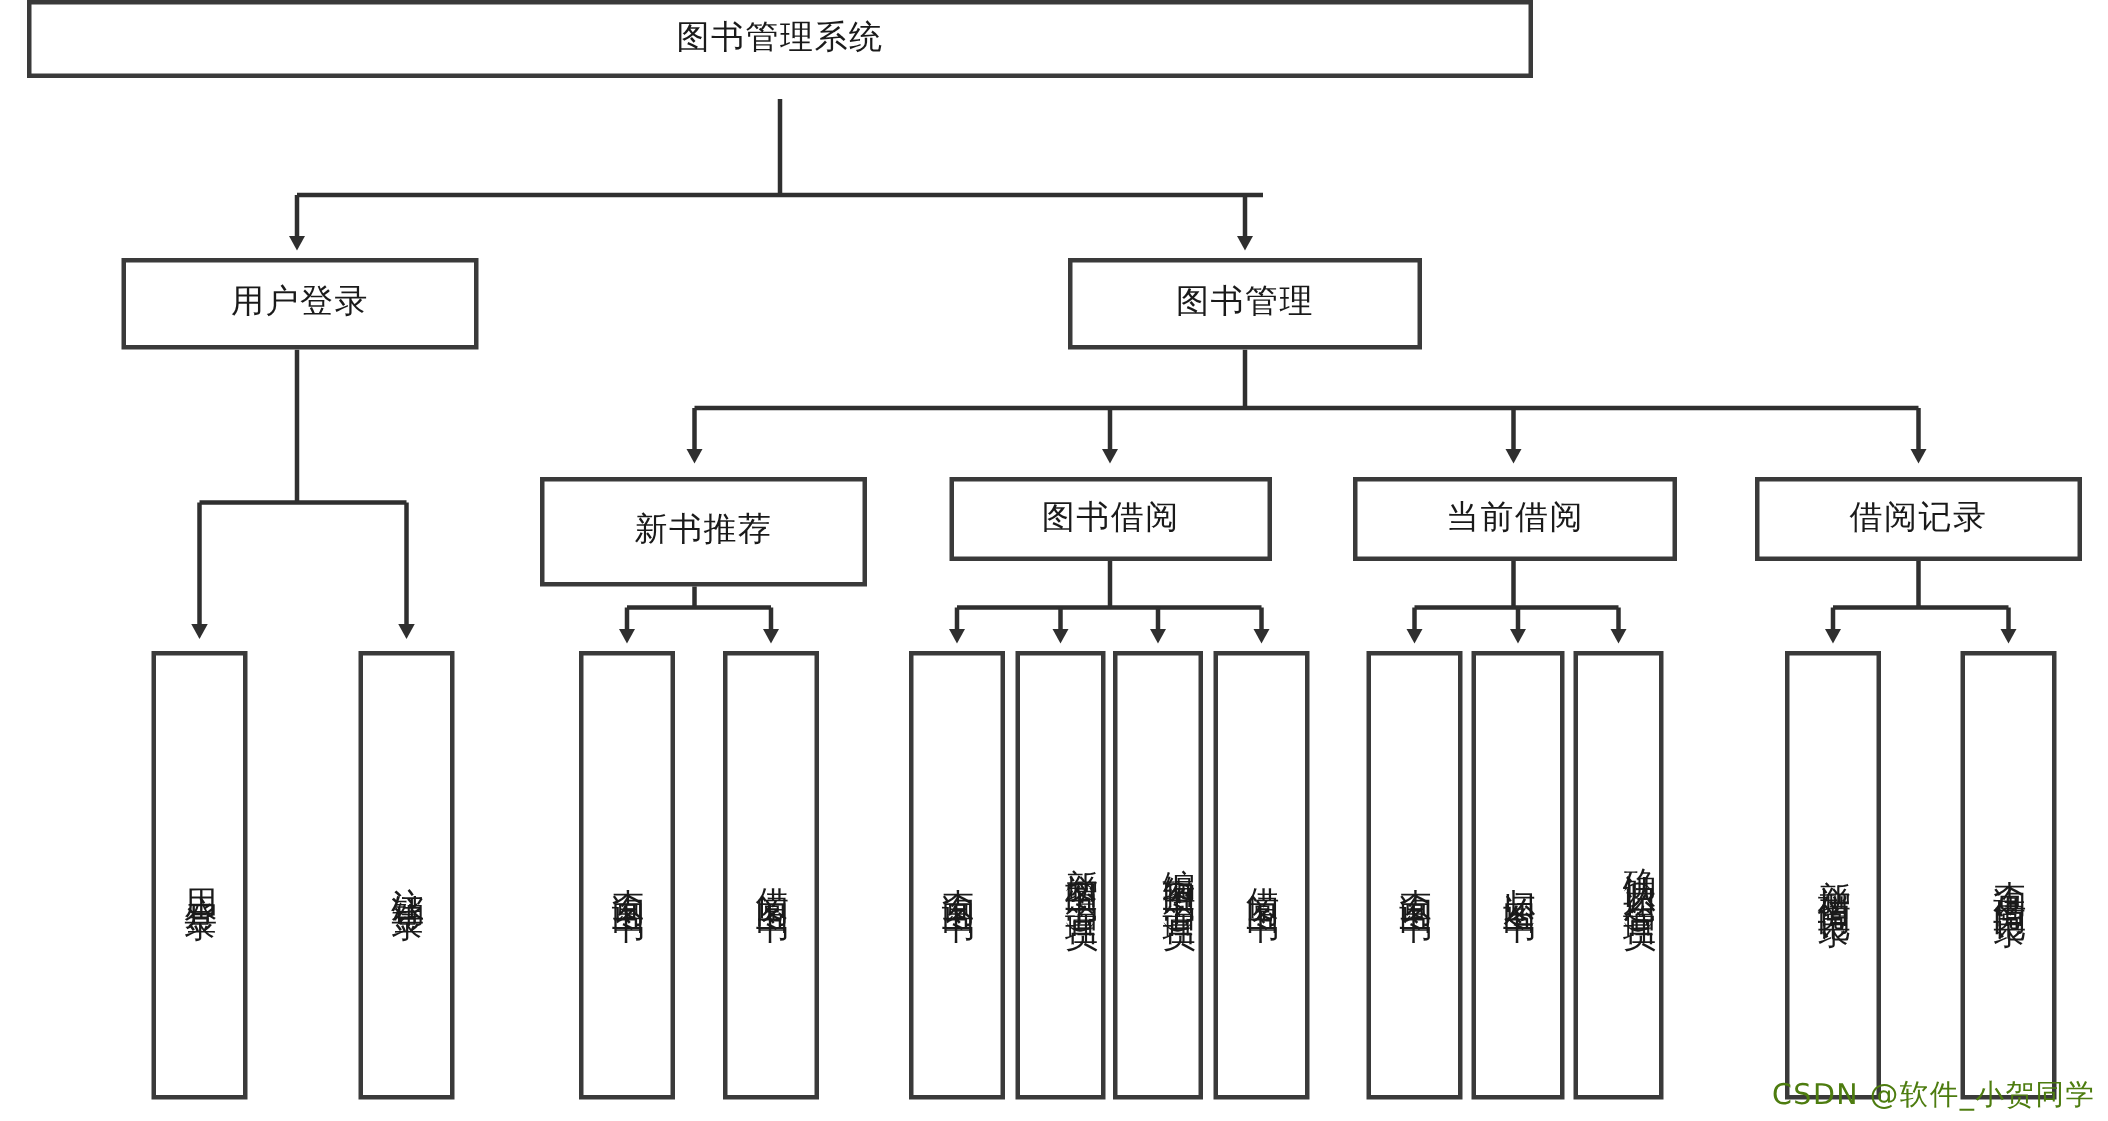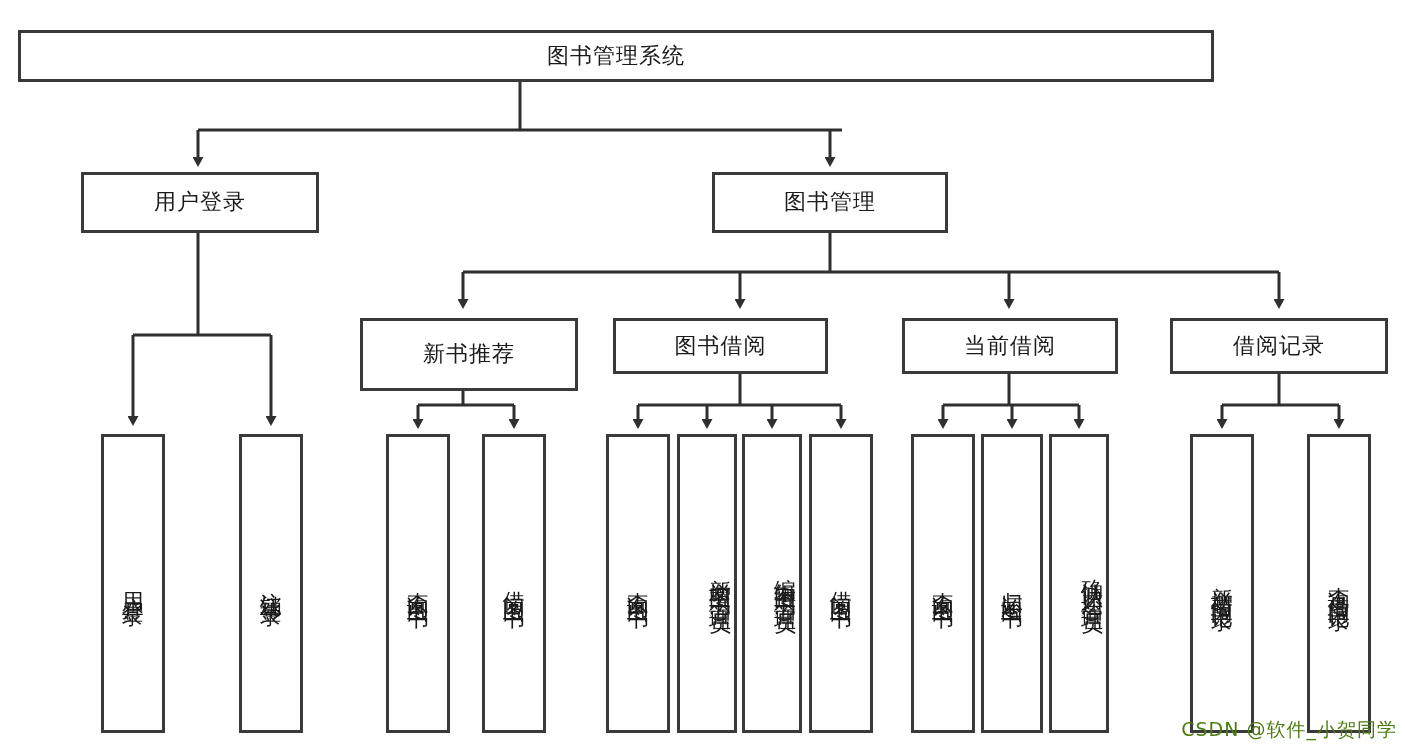--- a/index.html
+++ b/index.html
@@ -113,35 +113,35 @@
       <path d="M1012,405 L1012,420" marker-end="url(#arw)"></path>
       <path d="M1079,405 L1079,420" marker-end="url(#arw)"></path>
 
       <path d="M1279,374 L1279,405"></path>
       <path d="M1222,405 L1339,405"></path>
       <path d="M1222,405 L1222,420" marker-end="url(#arw)"></path>
       <path d="M1339,405 L1339,420" marker-end="url(#arw)"></path>
     </g>
   </svg>
 
-  <div class="node horiz" style="left:18px; top:30px; width:1196px; height:52px;">
+  <div class="node horiz" style="left:18px; top:0; width:1004px; height:52px;">
     <span>图书管理系统</span>
   </div>
 
   <div class="node horiz" style="left:81px; top:172px; width:238px; height:61px;">
     <span>用户登录</span>
   </div>
   <div class="node horiz" style="left:712px; top:172px; width:236px; height:61px;text-align:right;">
     <span>图书管理</span>
   </div>
 
   <div class="node horiz" style="left:360px; top:318px; width:218px; height:73px;">
     <span>新书推荐</span>
   </div>
-  <div class="node horiz" style="left:613px; top:318px; width:215px; height:56px;">
+  <div class="node horiz" style="left:633px; top:318px; width:215px; height:56px;">
     <span>图书借阅</span>
   </div>
   <div class="node horiz" style="left:1170px; top:318px; width:218px; height:56px;">
     <span>借阅记录</span>
   </div>
   <div class="node horiz" style="left:902px; top:318px; width:216px; height:56px;">
     <span>当前借阅</span>
   </div>
 
   <div class="node vert" style="left:101px; top:434px; width:64px; height:299px;">

